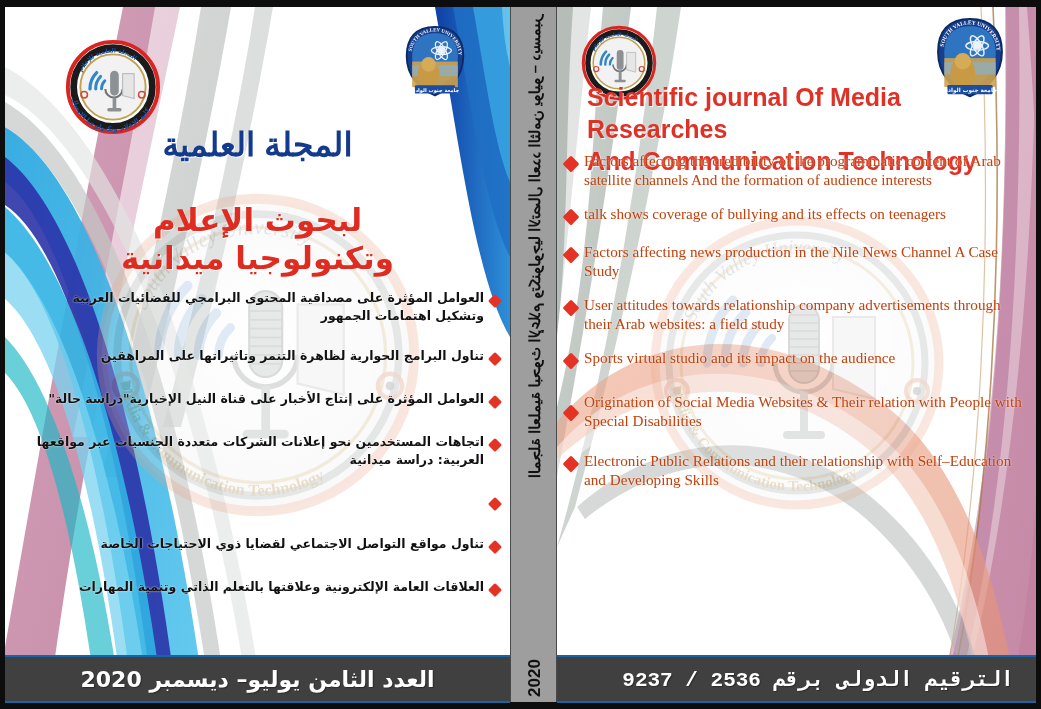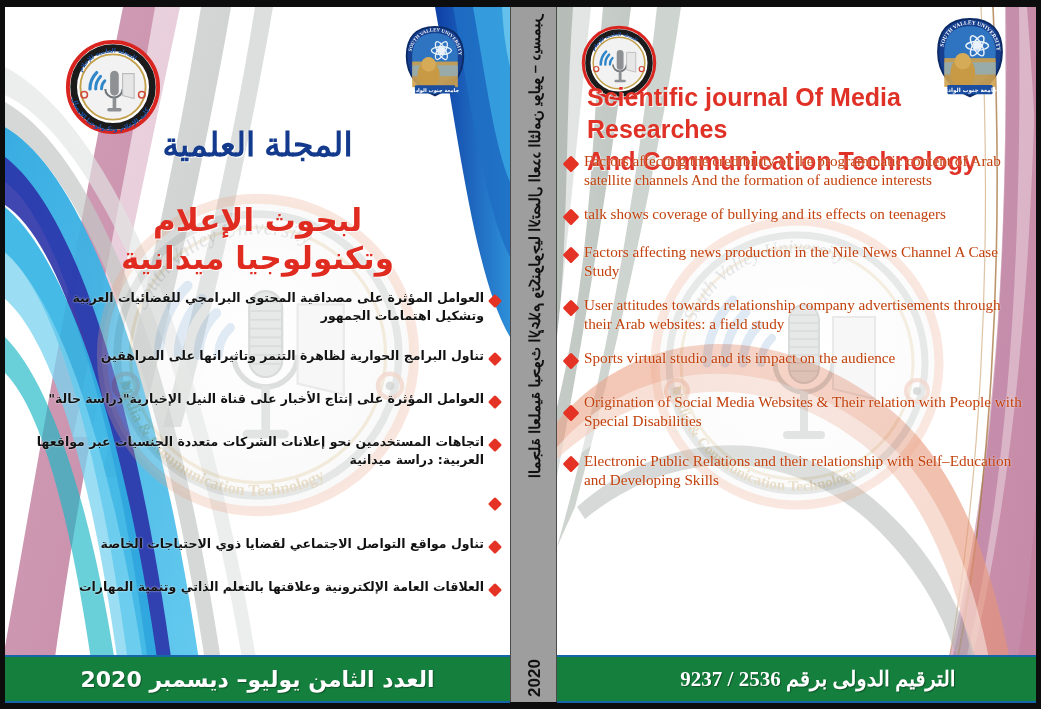--- a/index.html
+++ b/index.html
@@ -102,30 +102,30 @@
   
   .diamond{
     width:12px;height:12px;background:#e43324;
     transform:rotate(45deg);border-radius:1.5px;
     display:inline-block;
   }
   .diamond.sm{width:10px;height:10px;}
 
   
   .bar{
-    position:absolute;height:48px;background:#15803d;
+    position:absolute;height:48px;background:#404040;
     border-top:2px solid #1565a8;border-bottom:2px solid #1565a8;
     display:flex;align-items:center;justify-content:center;
     color:#ffffff;font-weight:bold;direction:rtl;
   }
   .bar-left{left:5px;top:655px;width:505px;font-size:22px;
     font-family:"DejaVu Sans", sans-serif;
     text-shadow:1px 1px 1px rgba(0,0,0,.35);}
   .bar-right{left:557px;top:655px;width:479px;font-size:21px;
-    font-family:Liberation Serif, serif;
+    font-family:Liberation Mono, monospace;
     text-shadow:1px 1px 1px rgba(0,0,0,.35);padding-left:43px;}
 </style>
 </head>
 <body>
 
 <div class="cover">
 
   <div class="panel back-panel">
 
     <div class="deco">

